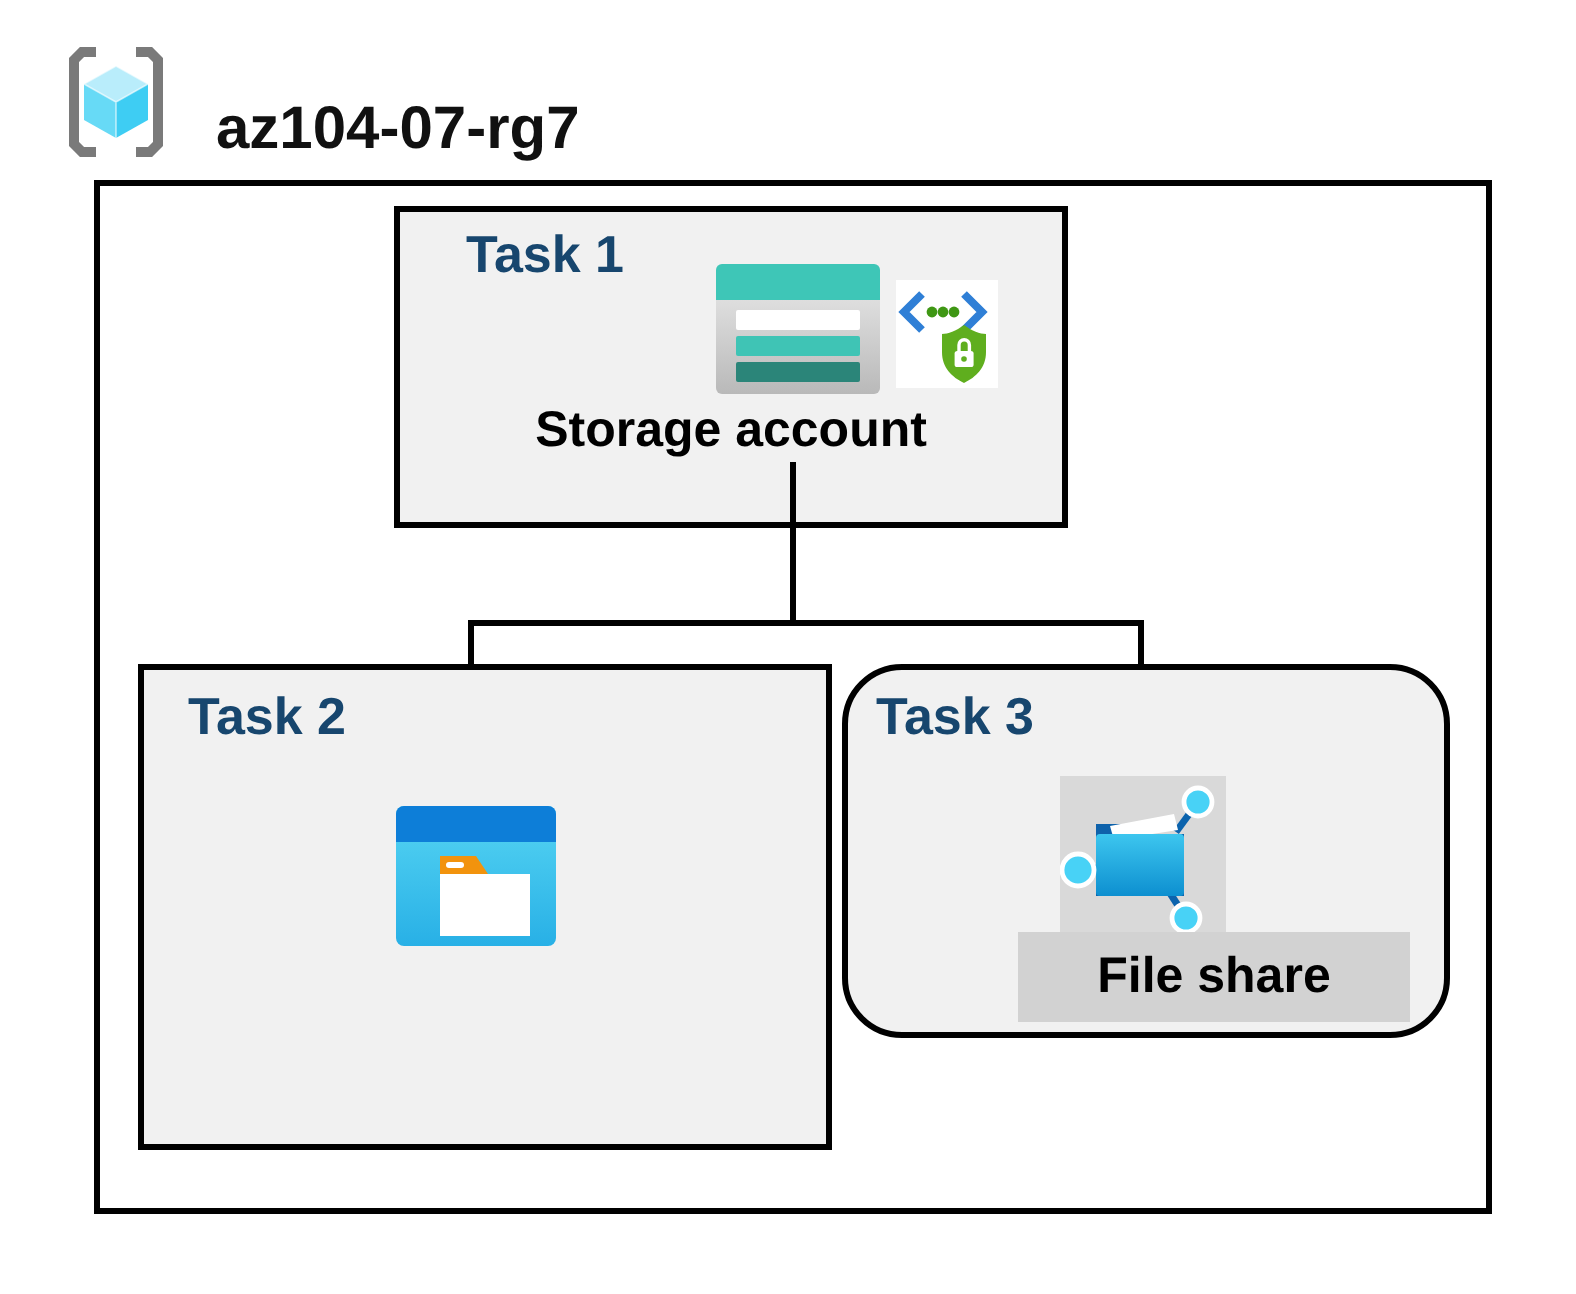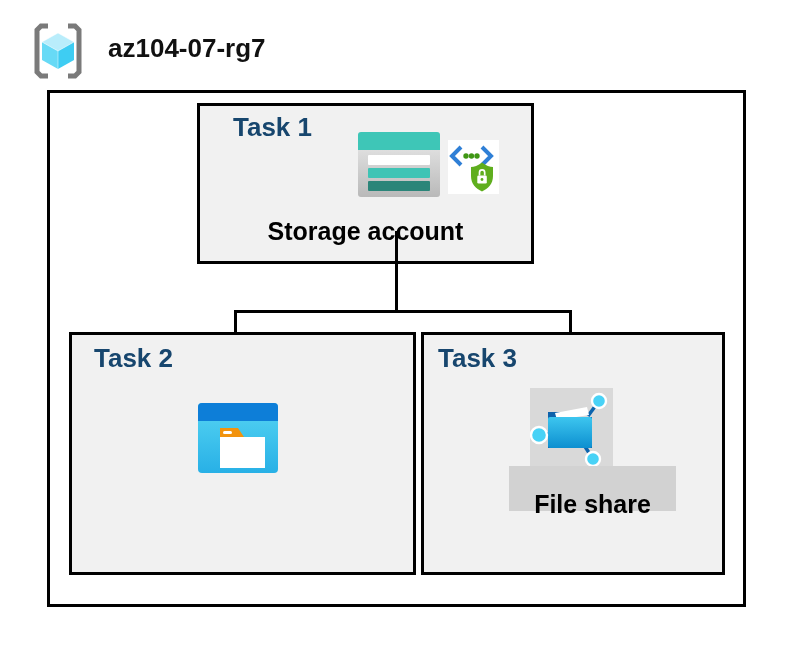--- a/index.html
+++ b/index.html
@@ -2,40 +2,40 @@
 <html><head>
 <meta charset="utf-8">
 <style>
   html,body{margin:0;padding:0;background:#ffffff;}
   #stage{
     position:relative;width:788px;height:647px;background:#ffffff;overflow:hidden;
     font-family:"Liberation Sans","DejaVu Sans",sans-serif;
   }
   .abs{position:absolute;box-sizing:border-box;}
   .rg-title{
-    left:108px;top:33px;font-size:26px;font-weight:bold;color:#111111;letter-spacing:0px;
+    left:108px;top:48px;font-size:30px;font-weight:bold;color:#111111;letter-spacing:0px;
   }
   .outer-box{
     left:47px;top:90px;width:699px;height:517px;border:3px solid #000000;background:#ffffff;
   }
   .task-box{
     border:3px solid #000000;background:#f1f1f1;
   }
   .task1{left:197px;top:103px;width:337px;height:161px;}
   .task2{left:69px;top:332px;width:347px;height:243px;}
-  .task3{left:421px;top:332px;width:304px;height:243px;}
+  .task3{left:421px;top:332px;width:304px;height:187px;border-radius:30px;}
   .task-title{
     position:absolute;font-size:26px;font-weight:bold;color:#17466e;
   }
   .resource-label{
-    position:absolute;font-size:25px;font-weight:bold;color:#000000;white-space:nowrap;margin-top:16px;
+    position:absolute;font-size:25px;font-weight:bold;color:#000000;white-space:nowrap;
   }
   .line{position:absolute;background:#000000;}
   .fs-icon-bg{left:530px;top:388px;width:83px;height:80px;background:#d9d9d9;}
-  .fs-label-bg{left:509px;top:466px;width:167px;height:45px;background:#d2d2d2;}
+  .fs-label-bg{left:509px;top:466px;width:196px;height:45px;background:#d2d2d2;}
   .fs-label-bg .resource-label{position:static;display:block;text-align:center;line-height:45px;}
   svg{display:block;}
 </style>
 </head>
 <body>
 
 <div id="stage">
 
   <div class="abs" style="left:31px;top:21px;width:54px;height:60px;">
     <svg width="54" height="60" viewBox="0 0 54 60">

